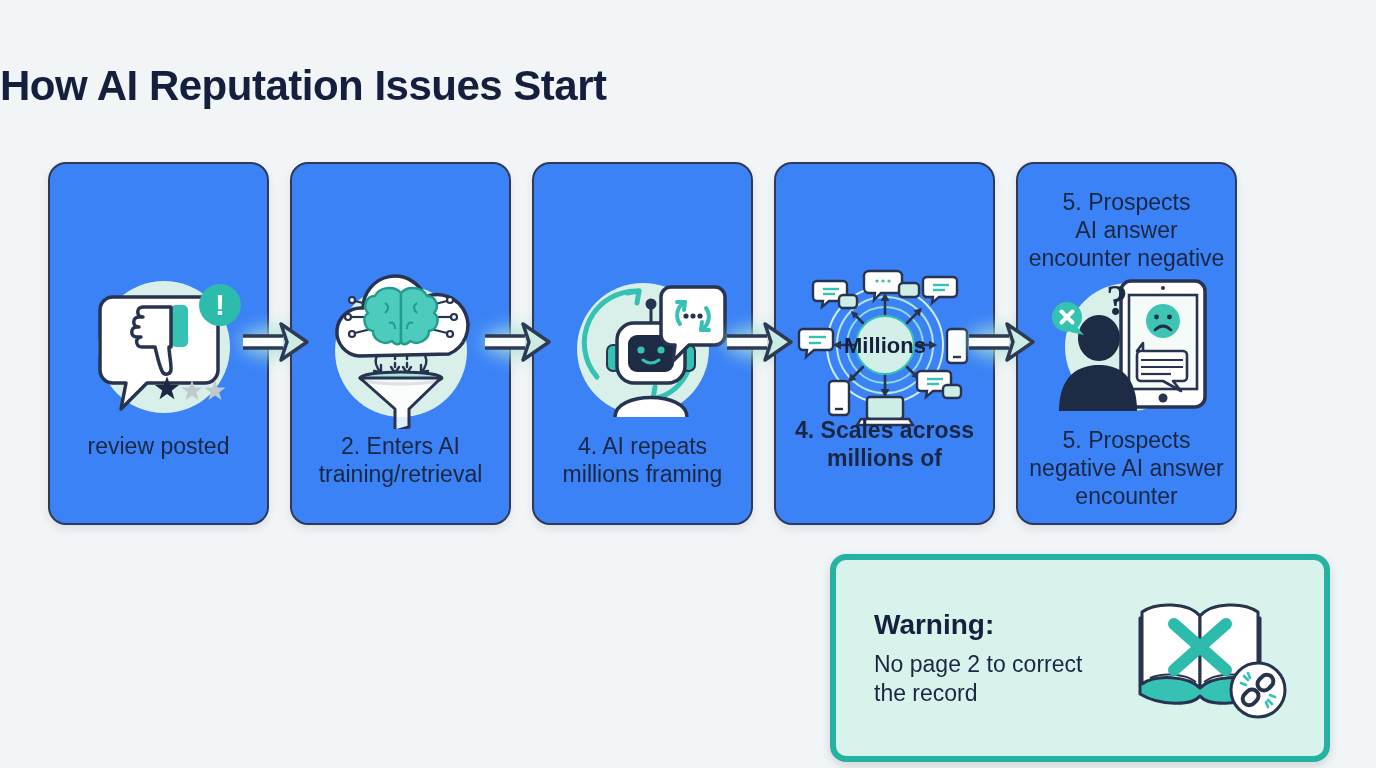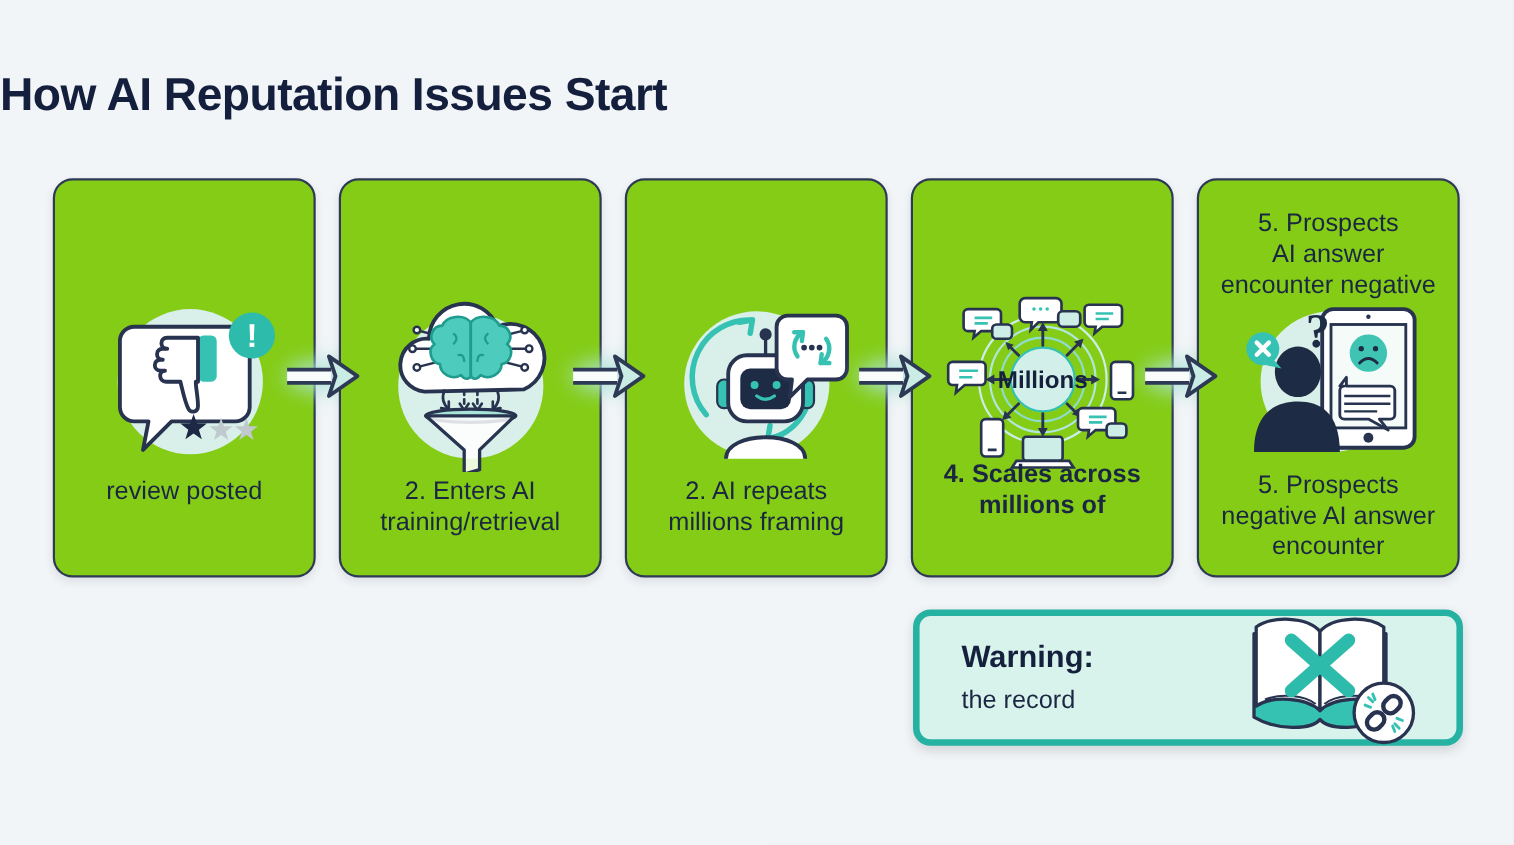--- a/index.html
+++ b/index.html
@@ -9,21 +9,21 @@
     background:#f2f5f7; overflow:hidden;
     font-family:"Liberation Sans", sans-serif;
   }
   .page-title {
     position:absolute; top:62px; left:0; width:100%;
     text-align:left; font-size:42px; font-weight:700;
     color:#141f3d; letter-spacing:-0.5px;
   }
   .flow { position:absolute; left:48px; top:162px; display:flex; }
   .card {
-    width:239px; height:363px; background:#84cc16;
+    width:221px; height:363px; background:#3b82f6;
     border:2px solid #2e3a55; border-radius:18px;
     position:relative; box-shadow:0 4px 8px rgba(30,50,80,0.10);
   }
   .icon-wrap {
     position:absolute; top:95px; left:50%; transform:translateX(-50%);
     width:180px; height:170px;
   }
   .card-label {
     position:absolute; left:6px; right:6px; top:268px;
     text-align:center; font-size:23px; line-height:28px;
@@ -37,21 +37,21 @@
   .connector .glow {
     position:absolute; left:50%; top:180px; transform:translate(-50%,-50%);
     width:78px; height:30px; background:#aee3d9; border-radius:50%;
     filter:blur(9px); opacity:0.85;
   }
   .connector svg {
     position:absolute; left:50%; top:180px; transform:translate(-50%,-50%);
     width:78px; height:62px; z-index:3;
   }
   .warning-box {
-    position:absolute; left:830px; top:554px; width:500px; height:124px;
+    position:absolute; left:830px; top:554px; width:500px; height:208px;
     background:#d8f2ec; border:6px solid #25b2a2; border-radius:16px;
     display:flex; align-items:center;
     box-shadow:0 4px 10px rgba(20,40,60,0.15);
   }
   .warning-text { margin-left:38px; width:250px; }
   .warning-title { font-size:28px; font-weight:700; color:#15203d; margin-bottom:9px; }
   .warning-body { font-size:23px; line-height:29px; color:#1b2742; font-weight:500; }
   .warning-body span { display:block; }
   .warning-icon { margin-left:auto; margin-right:26px; width:178px; height:136px; }
 </style>
@@ -188,21 +188,21 @@
             </g>
             <path d="M132,43 l-8,0 M132,43 l-1,8" stroke="#35c2b2" stroke-width="4" fill="none" stroke-linecap="round"></path>
             <path d="M148,71 l8,0 M148,71 l1,-8" stroke="#35c2b2" stroke-width="4" fill="none" stroke-linecap="round"></path>
             <circle cx="133" cy="57" r="2.6" fill="#27334f"></circle>
             <circle cx="140" cy="57" r="2.6" fill="#27334f"></circle>
             <circle cx="147" cy="57" r="2.6" fill="#27334f"></circle>
           </g>
         </svg>
       </div>
       <div class="card-label">
-        <span>2. AI repeats</span>
+        <span>4. AI repeats</span>
         <span>millions framing</span>
       </div>
     </section>
 
     <div class="connector">
       <div class="glow"></div>
       <svg viewBox="0 0 78 62">
         <rect x="2" y="25" width="40" height="12" fill="#f8fcfb"></rect>
         <line x1="2" y1="25" x2="42" y2="25" stroke="#2e3a55" stroke-width="3.5"></line>
         <line x1="2" y1="37" x2="42" y2="37" stroke="#2e3a55" stroke-width="3.5"></line>
@@ -337,20 +337,21 @@
         <span>encounter</span>
       </div>
     </section>
 
   </div>
 
   <aside class="warning-box">
     <div class="warning-text">
       <div class="warning-title">Warning:</div>
       <div class="warning-body">
+        <span>No page 2 to correct</span>
         <span>the record</span>
       </div>
     </div>
     <div class="warning-icon">
       <svg viewBox="0 0 178 136" width="178" height="136">
 
         <path d="M20,28 L20,104 C40,116 72,116 80,106 C88,116 120,116 140,104 L140,28 Z" fill="#35c2b2" stroke="#27334f" stroke-width="3" stroke-linejoin="round"></path>
 
         <path d="M80,26 C68,12 36,12 22,22 L22,94 C36,84 68,86 80,98 Z" fill="#ffffff" stroke="#27334f" stroke-width="3" stroke-linejoin="round"></path>
         <path d="M80,26 C92,12 124,12 138,22 L138,94 C124,84 92,86 80,98 Z" fill="#ffffff" stroke="#27334f" stroke-width="3" stroke-linejoin="round"></path>

